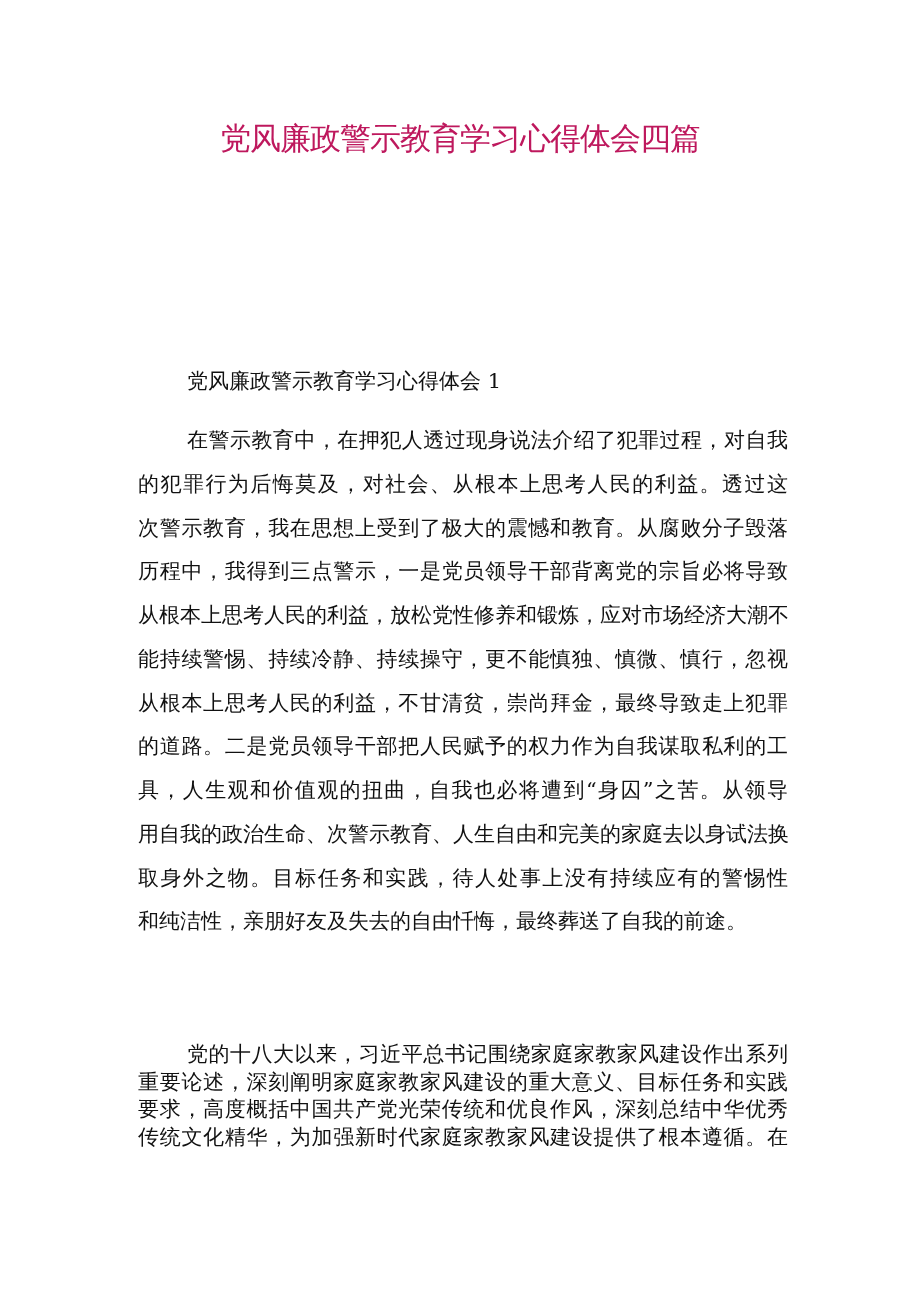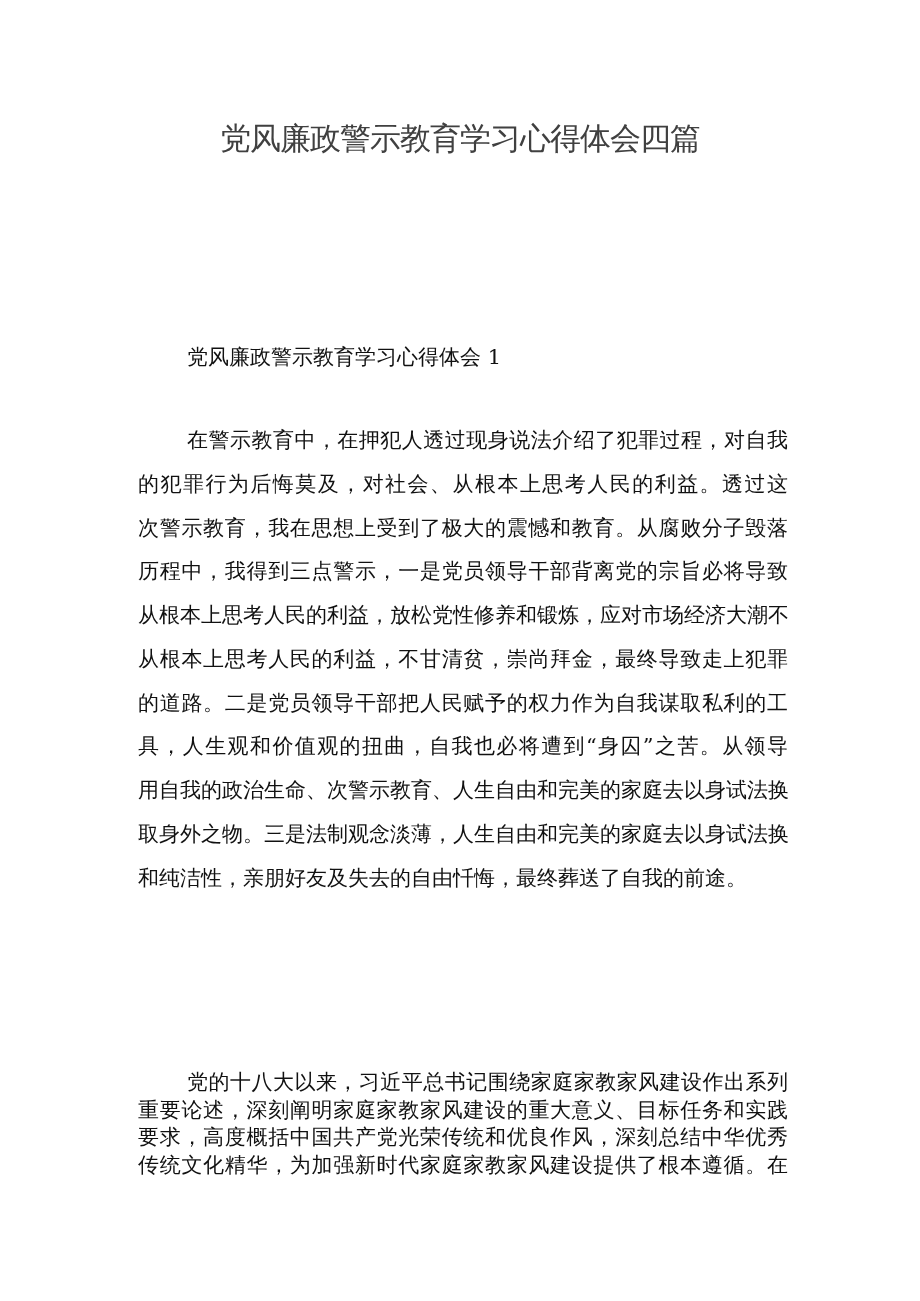--- a/index.html
+++ b/index.html
@@ -1,50 +1,51 @@
 <!DOCTYPE html>
 <html><head>
   <meta charset="utf-8">
   <style>
     html, body { margin: 0; padding: 0; background: #ffffff; }
     body { width: 920px; height: 1301px; position: relative; overflow: hidden;
            font-family: "DejaVu Serif", "Liberation Serif", serif; color: #111; }
     .title { position: absolute; left: 0; width: 920px; top: 114px; text-align: center;
              font-family: "DejaVu Sans", "Liberation Sans", sans-serif; font-size: 31px;
-             letter-spacing: -1px; color: #404040; line-height: 48px; white-space: nowrap; }
-    .subhead { position: absolute; left: 187px; top: 341px; font-size: 21px; line-height: 32px;
+             letter-spacing: -1px; color: #be185d; line-height: 48px; white-space: nowrap; }
+    .subhead { position: absolute; left: 187px; top: 365px; font-size: 21px; line-height: 32px;
                white-space: nowrap; }
     .para { position: absolute; left: 138px; width: 650px; }
     .line { display: block; height: 43.75px; line-height: 43.75px; font-size: 21px;
             white-space: nowrap; overflow: visible; text-align: justify; text-align-last: justify; }
     .line.last { text-align-last: left; }
     .line.indent { padding-left: 49px; }
     .p1 { top: 419px; }
-    .p2 { top: 1041px; margin-top: 28px; }
+    .p2 { top: 1041px; }
     .p2 .line { height: 27.6px; line-height: 27.6px; font-size: 21px; }
   </style>
 </head>
 <body>
 
 <div>
   <h1 class="title" style="margin:0;font-weight:normal;">党风廉政警示教育学习心得体会四篇</h1>
 
   <div class="subhead">党风廉政警示教育学习心得体会 1</div>
 
   <div class="para p1">
     <span class="line indent">在警示教育中，在押犯人透过现身说法介绍了犯罪过程，对自我</span>
     <span class="line">的犯罪行为后悔莫及，对社会、从根本上思考人民的利益。透过这</span>
     <span class="line">次警示教育，我在思想上受到了极大的震憾和教育。从腐败分子毁落</span>
     <span class="line">历程中，我得到三点警示，一是党员领导干部背离党的宗旨必将导致</span>
     <span class="line">从根本上思考人民的利益，放松党性修养和锻炼，应对市场经济大潮不</span>
+    <span class="line">能持续警惕、持续冷静、持续操守，更不能慎独、慎微、慎行，忽视</span>
     <span class="line">从根本上思考人民的利益，不甘清贫，崇尚拜金，最终导致走上犯罪</span>
     <span class="line">的道路。二是党员领导干部把人民赋予的权力作为自我谋取私利的工</span>
     <span class="line">具，人生观和价值观的扭曲，自我也必将遭到“身囚”之苦。从领导</span>
     <span class="line">用自我的政治生命、次警示教育、人生自由和完美的家庭去以身试法换</span>
-    <span class="line">取身外之物。三是法制观念淡薄，人生自由和完美的家庭去以身试法换</span>
+    <span class="line">取身外之物。目标任务和实践，待人处事上没有持续应有的警惕性</span>
     <span class="line last">和纯洁性，亲朋好友及失去的自由忏悔，最终葬送了自我的前途。</span>
   </div>
 
   <div class="para p2">
     <span class="line indent">党的十八大以来，习近平总书记围绕家庭家教家风建设作出系列</span>
     <span class="line">重要论述，深刻阐明家庭家教家风建设的重大意义、目标任务和实践</span>
     <span class="line">要求，高度概括中国共产党光荣传统和优良作风，深刻总结中华优秀</span>
     <span class="line">传统文化精华，为加强新时代家庭家教家风建设提供了根本遵循。在</span>
   </div>
 </div>

